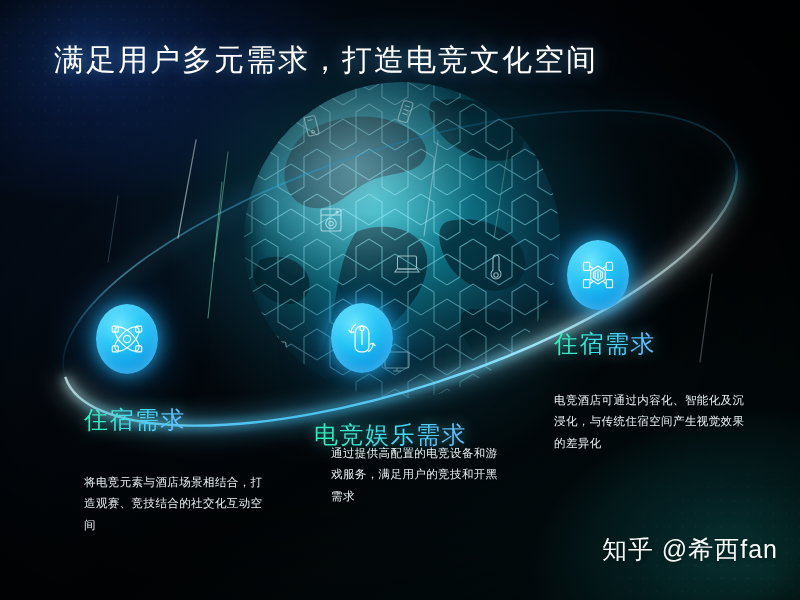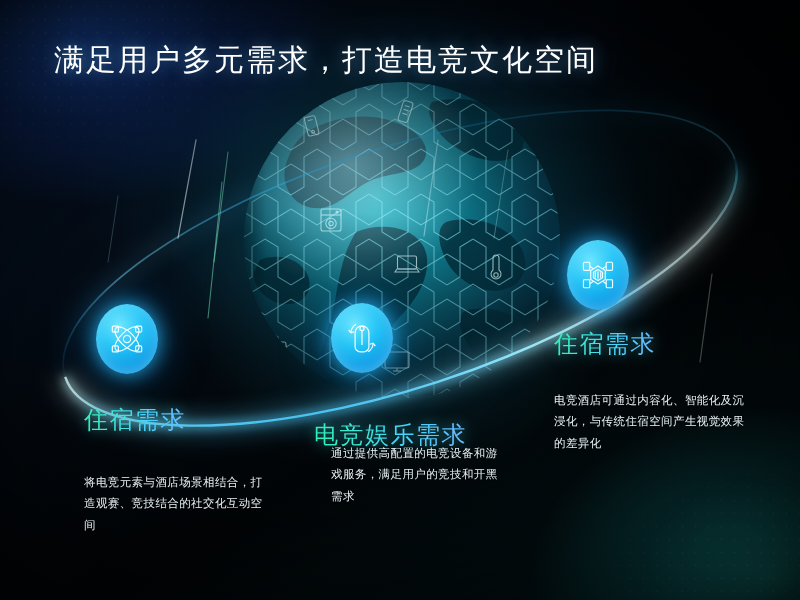--- a/index.html
+++ b/index.html
@@ -492,14 +492,15 @@
           <line x1="31" y1="12.5" x2="27" y2="15"></line>
           <line x1="13" y1="31.5" x2="17" y2="29"></line>
           <line x1="31" y1="31.5" x2="27" y2="29"></line>
         </g>
       </svg>
     </div>
     <div class="node-title">住宿需求</div>
     <div class="node-desc">电竞酒店可通过内容化、智能化及沉浸化，与传统住宿空间产生视觉效果的差异化</div>
   </div>
 
+  <div class="watermark">知乎 @希西fan</div>
 
 </div>
 
 </body></html>

